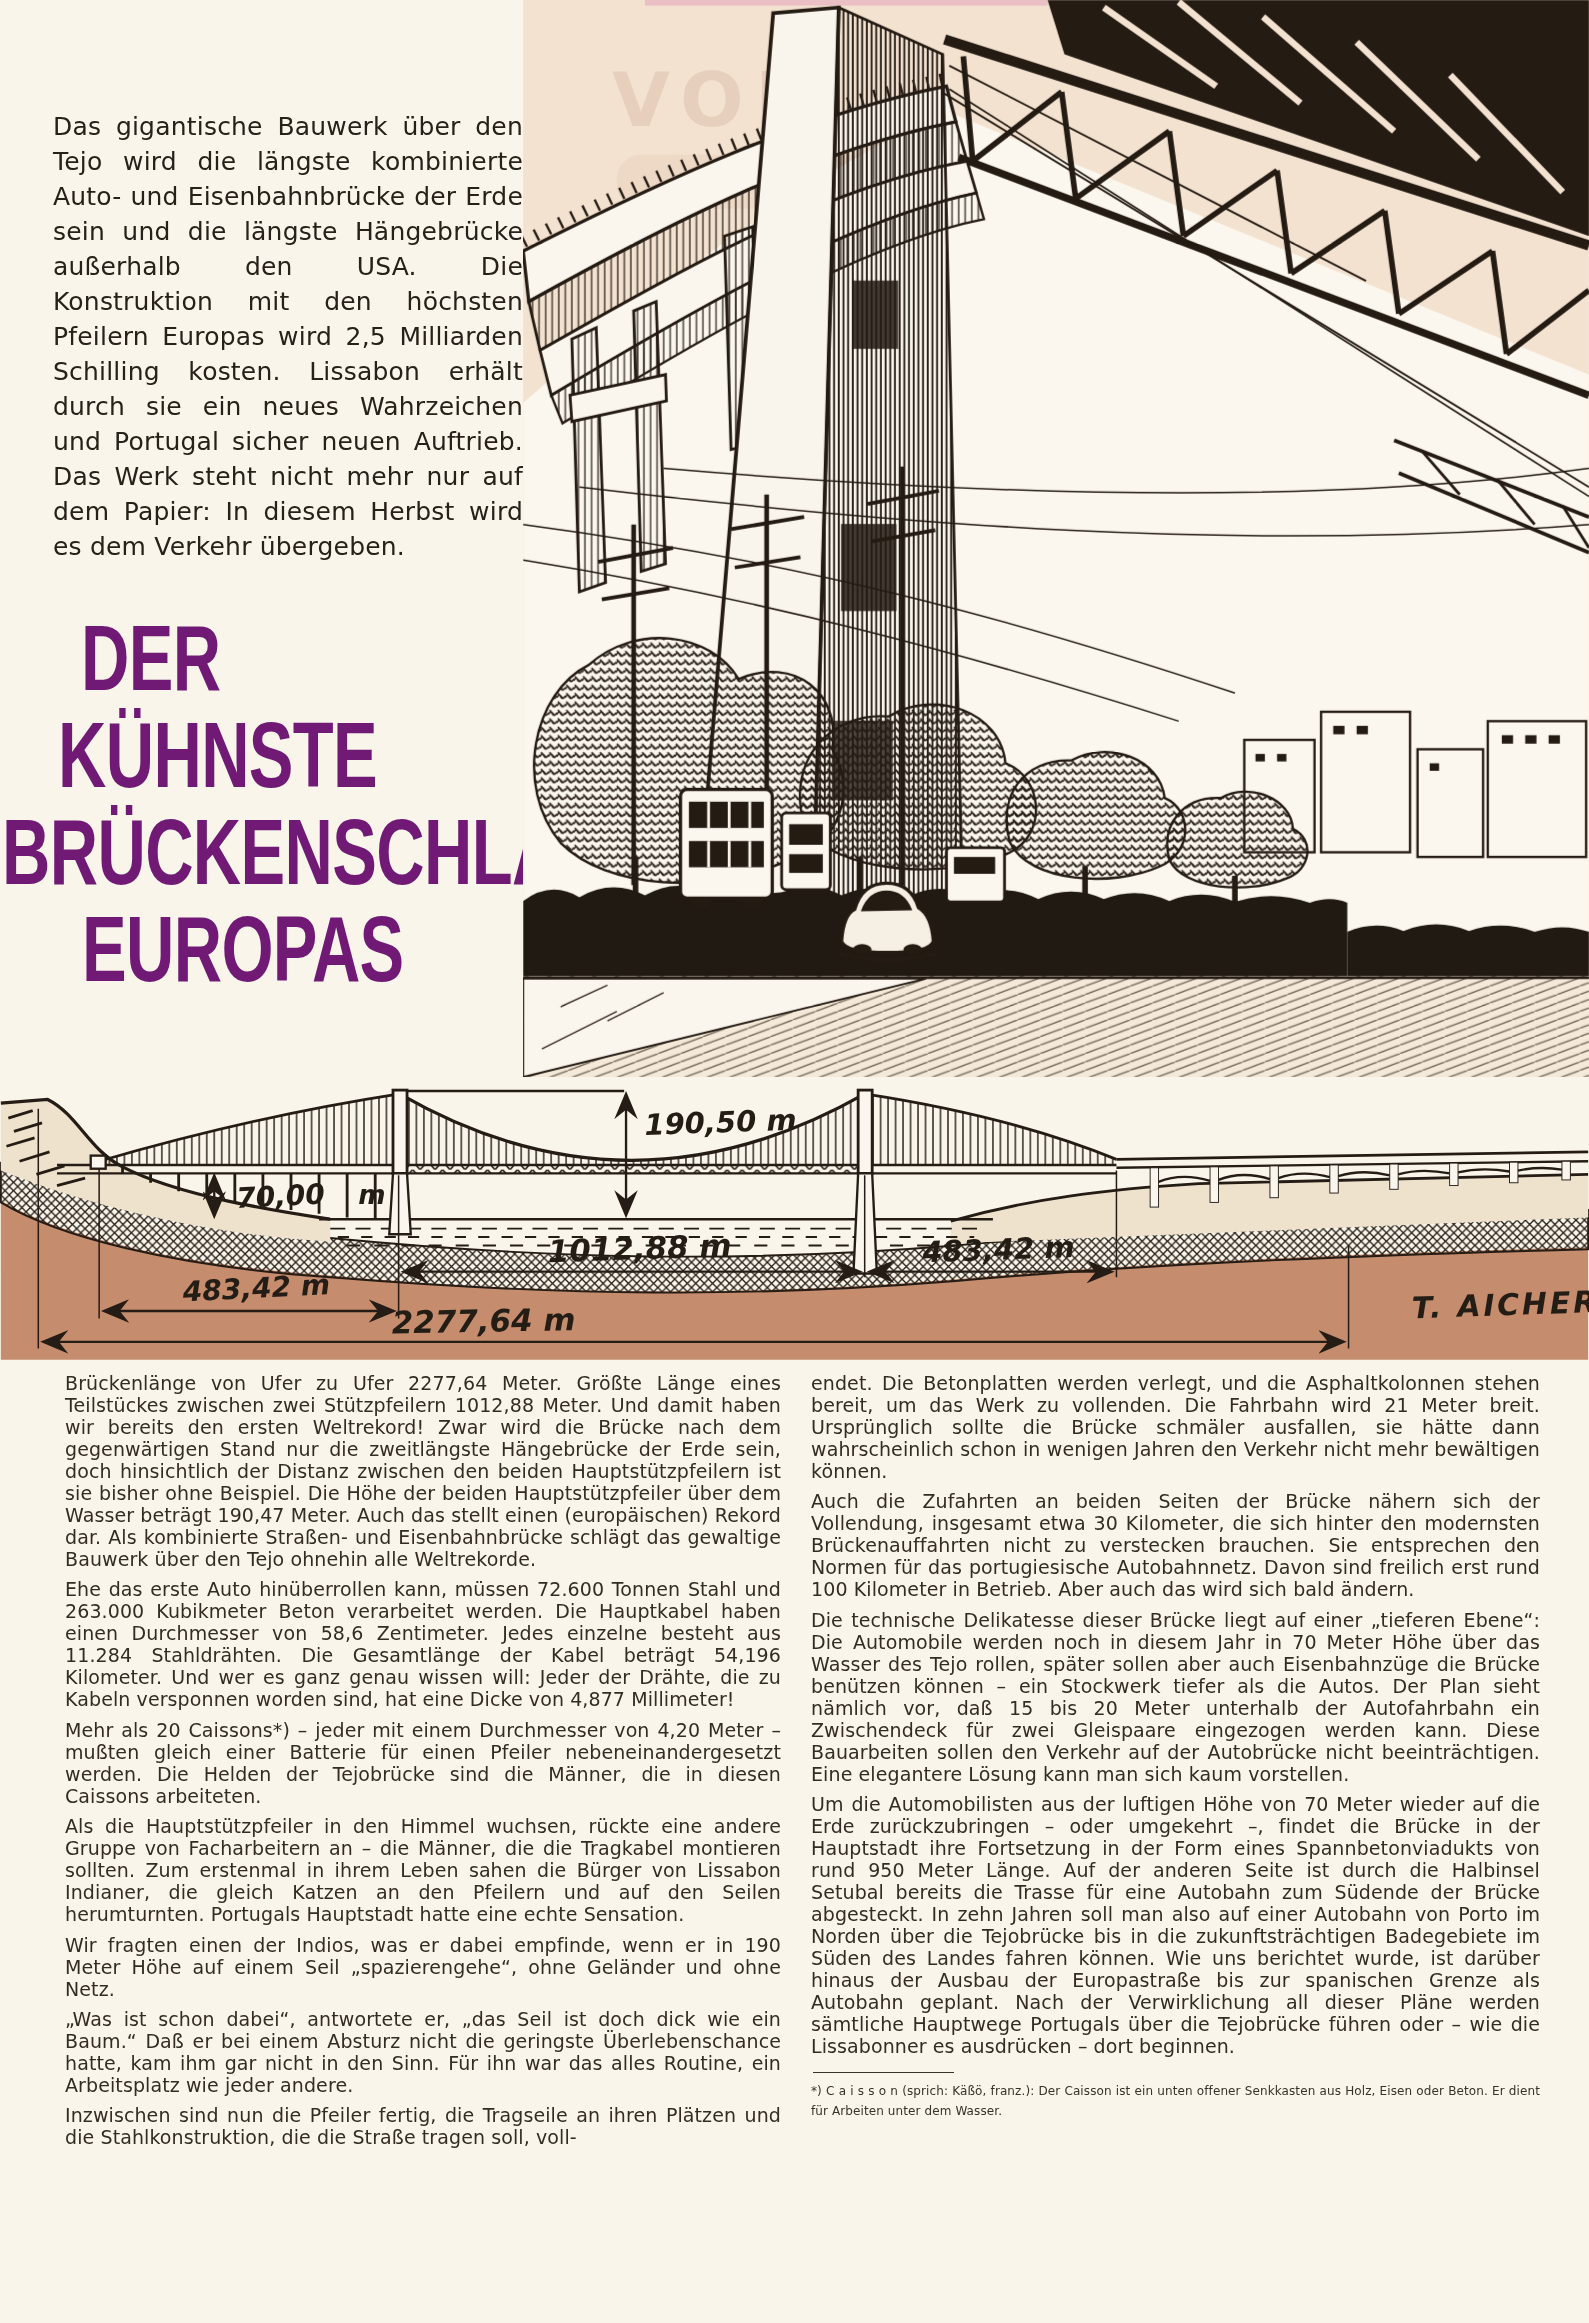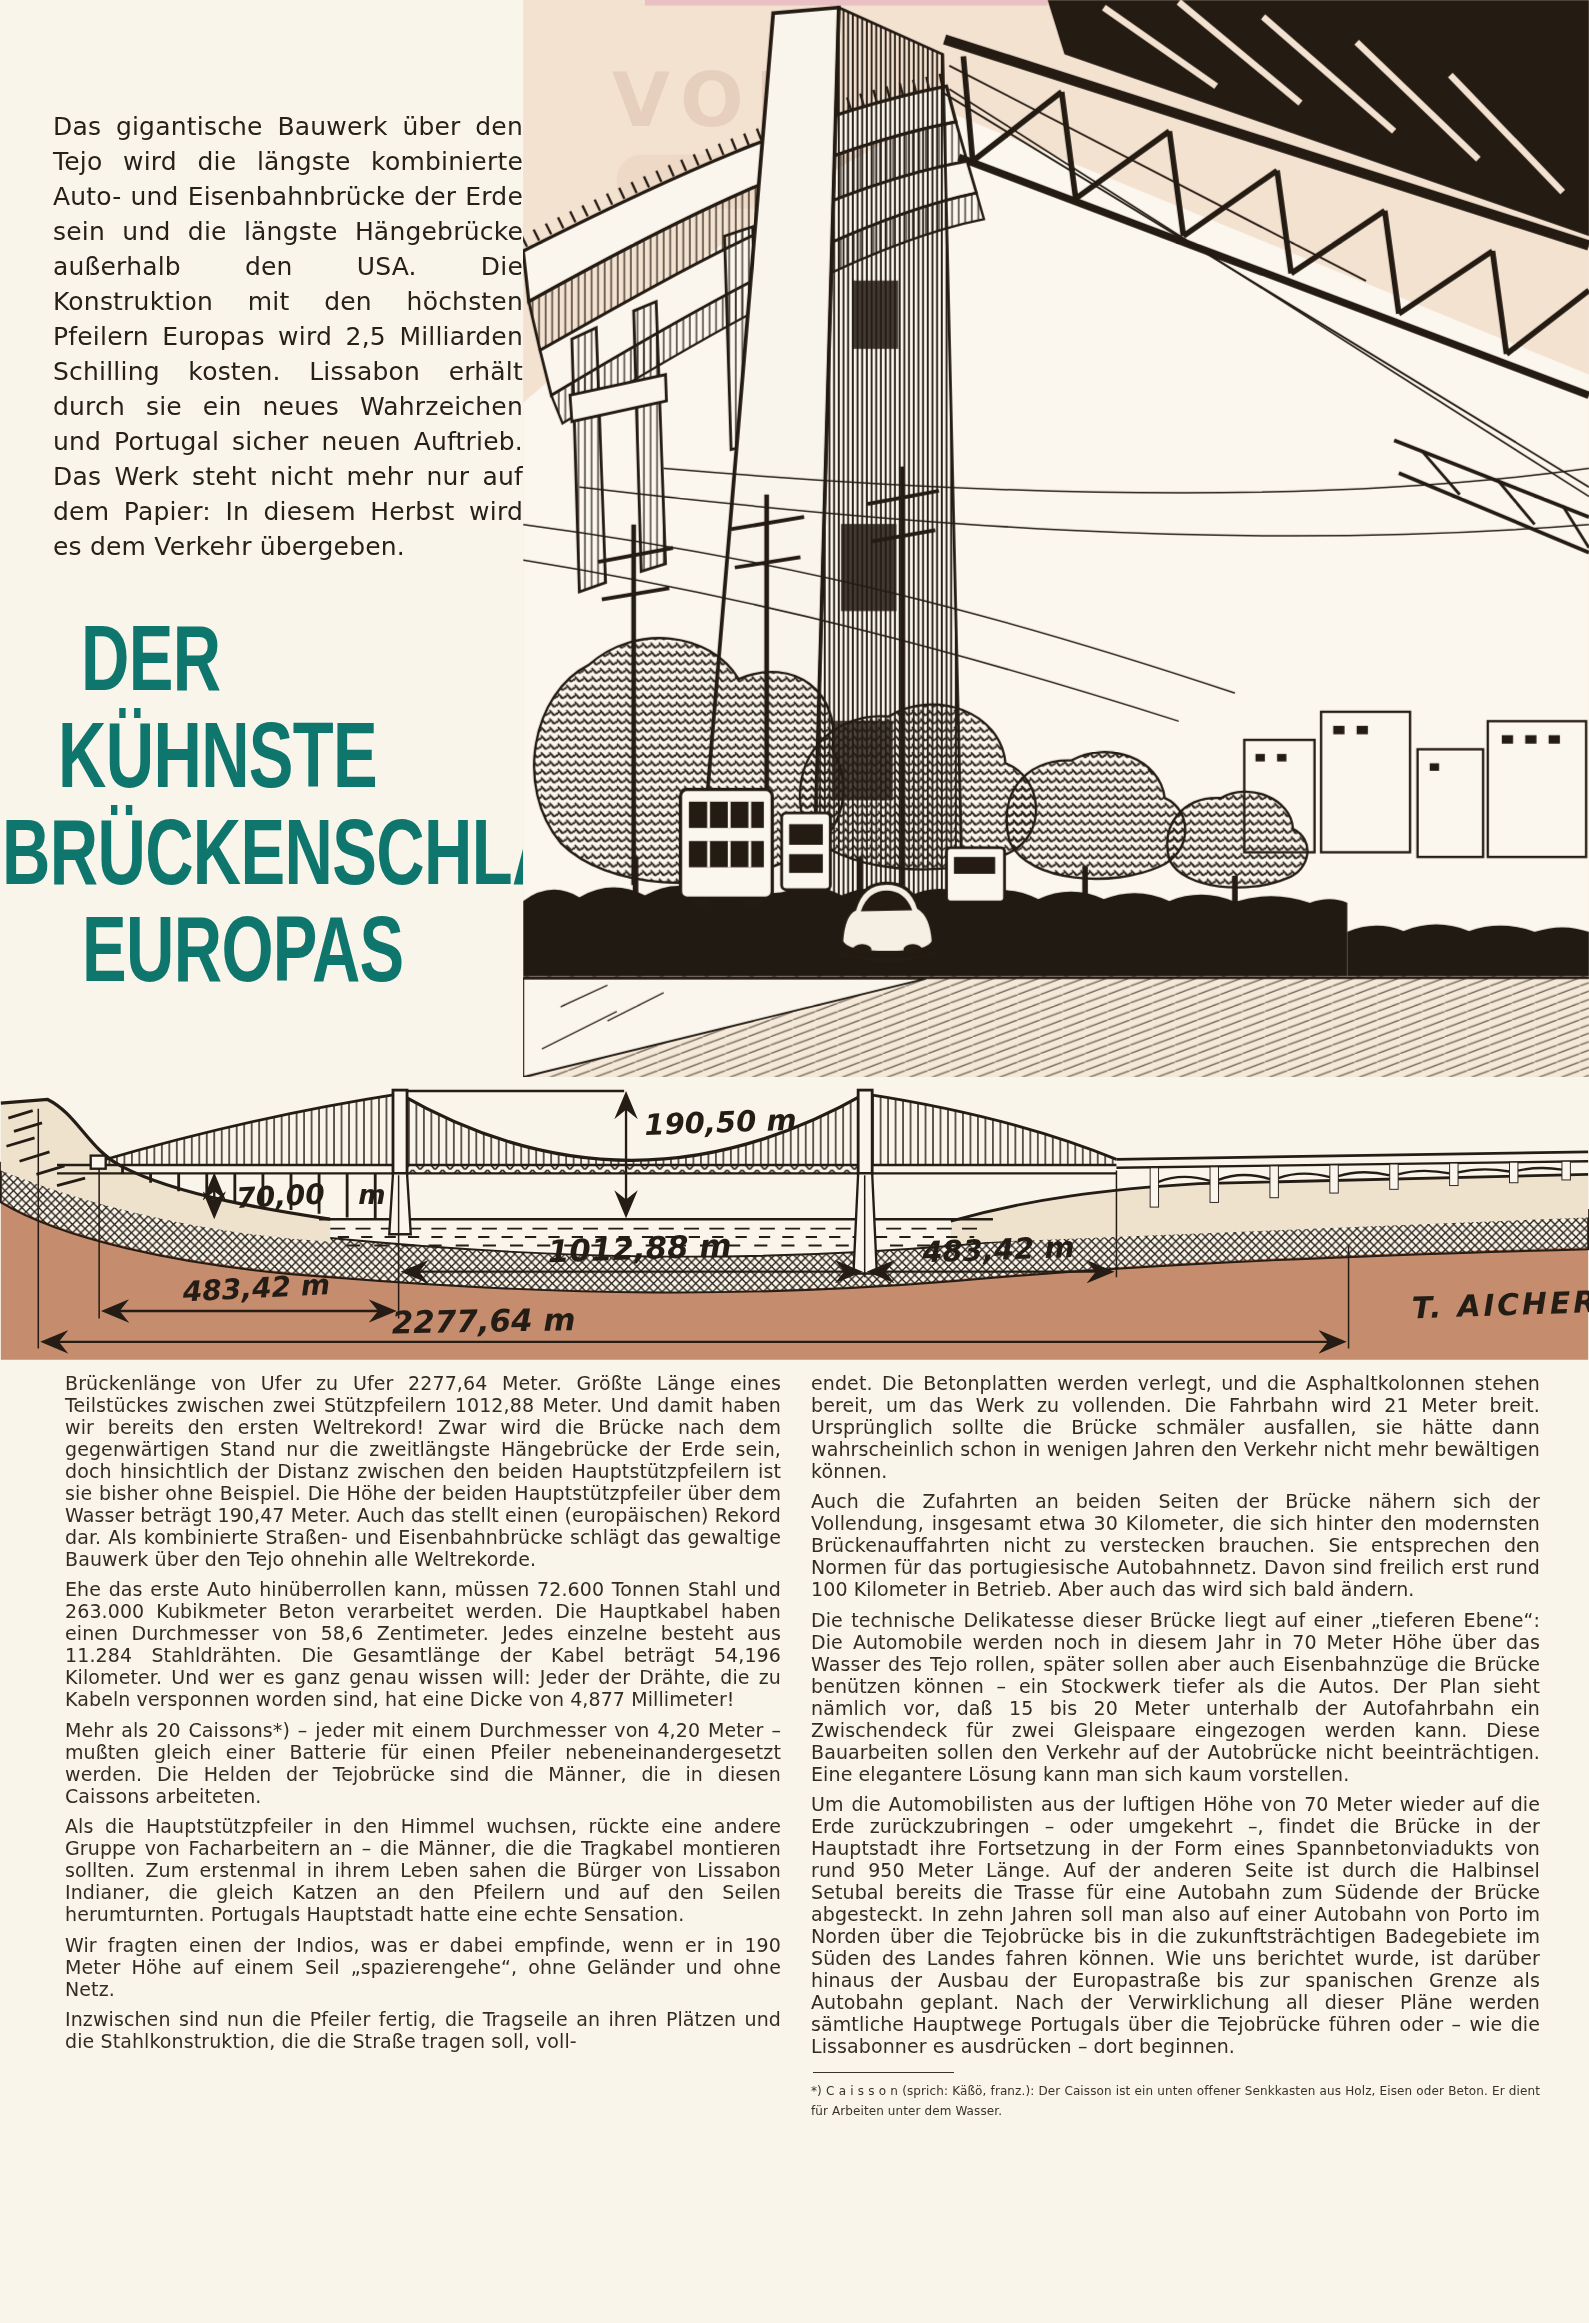--- a/index.html
+++ b/index.html
@@ -3,21 +3,21 @@
 <meta charset="utf-8">
 <style>
   html,body{margin:0;padding:0;background:#6e6a62;}
   .page{position:relative;width:1589px;height:2324px;margin:0 auto;background:#f9f5ea;
         overflow:hidden;font-family:"DejaVu Sans",sans-serif;color:#2b251f;}
   
   .intro{position:absolute;left:53px;top:109px;width:470px;font-weight:normal;
          font-size:25px;line-height:35px;text-align:justify;color:#27211a;
          letter-spacing:0.2px;}
   
-  .headline{position:absolute;left:0;top:611px;width:562px;color:#0f766e;}
+  .headline{position:absolute;left:0;top:611px;width:562px;color:#701a75;}
   .headline .hl{display:block;height:97px;font-family:"Liberation Sans",sans-serif;
         font-weight:700;font-size:93px;line-height:94px;letter-spacing:-0.9px;
         transform:scaleX(.72);transform-origin:left center;white-space:nowrap;}
   .hl0{margin-left:81px}.hl1{margin-left:58px}.hl2{margin-left:1.9px}.hl3{margin-left:82px}
   
   .illu{position:absolute;left:523px;top:0;width:1066px;height:1077px;}
   .diag{position:absolute;left:0;top:1077px;width:1589px;height:292px;}
   
   .col{position:absolute;top:1372px;text-align:justify;font-size:19px;
        line-height:22px;letter-spacing:0.1px;color:#332c24;}
@@ -266,20 +266,21 @@
       </g>
     </svg>
   </div>
 
   <div class="col col-left">
     <p>Brückenlänge von Ufer zu Ufer 2277,64 Meter. Größte Länge eines Teilstückes zwischen zwei Stützpfeilern 1012,88 Meter. Und damit haben wir bereits den ersten Weltrekord! Zwar wird die Brücke nach dem gegenwärtigen Stand nur die zweitlängste Hängebrücke der Erde sein, doch hinsichtlich der Distanz zwischen den beiden Hauptstützpfeilern ist sie bisher ohne Beispiel. Die Höhe der beiden Hauptstützpfeiler über dem Wasser beträgt 190,47 Meter. Auch das stellt einen (europäischen) Rekord dar. Als kombinierte Straßen- und Eisenbahnbrücke schlägt das gewaltige Bauwerk über den Tejo ohnehin alle Weltrekorde.</p>
     <p>Ehe das erste Auto hinüberrollen kann, müssen 72.600 Tonnen Stahl und 263.000 Kubikmeter Beton verarbeitet werden. Die Hauptkabel haben einen Durchmesser von 58,6 Zentimeter. Jedes einzelne besteht aus 11.284 Stahldrähten. Die Gesamtlänge der Kabel beträgt 54,196 Kilometer. Und wer es ganz genau wissen will: Jeder der Drähte, die zu Kabeln versponnen worden sind, hat eine Dicke von 4,877 Millimeter!</p>
     <p>Mehr als 20 Caissons*) – jeder mit einem Durchmesser von 4,20 Meter – mußten gleich einer Batterie für einen Pfeiler nebeneinandergesetzt werden. Die Helden der Tejobrücke sind die Männer, die in diesen Caissons arbeiteten.</p>
     <p>Als die Hauptstützpfeiler in den Himmel wuchsen, rückte eine andere Gruppe von Facharbeitern an – die Männer, die die Tragkabel montieren sollten. Zum erstenmal in ihrem Leben sahen die Bürger von Lissabon Indianer, die gleich Katzen an den Pfeilern und auf den Seilen herumturnten. Portugals Hauptstadt hatte eine echte Sensation.</p>
     <p>Wir fragten einen der Indios, was er dabei empfinde, wenn er in 190 Meter Höhe auf einem Seil „spazierengehe“, ohne Geländer und ohne Netz.</p>
+    <p>„Was ist schon dabei“, antwortete er, „das Seil ist doch dick wie ein Baum.“ Daß er bei einem Absturz nicht die geringste Überlebenschance hatte, kam ihm gar nicht in den Sinn. Für ihn war das alles Routine, ein Arbeitsplatz wie jeder andere.</p>
     <p>Inzwischen sind nun die Pfeiler fertig, die Tragseile an ihren Plätzen und die Stahlkonstruktion, die die Straße tragen soll, voll-</p>
   </div>
 
   <div class="col col-right">
     <p>endet. Die Betonplatten werden verlegt, und die Asphaltkolonnen stehen bereit, um das Werk zu vollenden. Die Fahrbahn wird 21 Meter breit. Ursprünglich sollte die Brücke schmäler ausfallen, sie hätte dann wahrscheinlich schon in wenigen Jahren den Verkehr nicht mehr bewältigen können.</p>
     <p>Auch die Zufahrten an beiden Seiten der Brücke nähern sich der Vollendung, insgesamt etwa 30 Kilometer, die sich hinter den modernsten Brückenauffahrten nicht zu verstecken brauchen. Sie entsprechen den Normen für das portugiesische Autobahnnetz. Davon sind freilich erst rund 100 Kilometer in Betrieb. Aber auch das wird sich bald ändern.</p>
     <p>Die technische Delikatesse dieser Brücke liegt auf einer „tieferen Ebene“: Die Automobile werden noch in diesem Jahr in 70 Meter Höhe über das Wasser des Tejo rollen, später sollen aber auch Eisenbahnzüge die Brücke benützen können – ein Stockwerk tiefer als die Autos. Der Plan sieht nämlich vor, daß 15 bis 20 Meter unterhalb der Autofahrbahn ein Zwischendeck für zwei Gleispaare eingezogen werden kann. Diese Bauarbeiten sollen den Verkehr auf der Autobrücke nicht beeinträchtigen. Eine elegantere Lösung kann man sich kaum vorstellen.</p>
     <p>Um die Automobilisten aus der luftigen Höhe von 70 Meter wieder auf die Erde zurückzubringen – oder umgekehrt –, findet die Brücke in der Hauptstadt ihre Fortsetzung in der Form eines Spannbetonviadukts von rund 950 Meter Länge. Auf der anderen Seite ist durch die Halbinsel Setubal bereits die Trasse für eine Autobahn zum Südende der Brücke abgesteckt. In zehn Jahren soll man also auf einer Autobahn von Porto im Norden über die Tejobrücke bis in die zukunftsträchtigen Badegebiete im Süden des Landes fahren können. Wie uns berichtet wurde, ist darüber hinaus der Ausbau der Europastraße bis zur spanischen Grenze als Autobahn geplant. Nach der Verwirklichung all dieser Pläne werden sämtliche Hauptwege Portugals über die Tejobrücke führen oder – wie die Lissabonner es ausdrücken – dort beginnen.</p>
     <div class="footnote-rule"></div>
     <div class="footnote">*) C a i s s o n (sprich: Käßö, franz.): Der Caisson ist ein unten offener Senkkasten aus Holz, Eisen oder Beton. Er dient für Arbeiten unter dem Wasser.</div>

